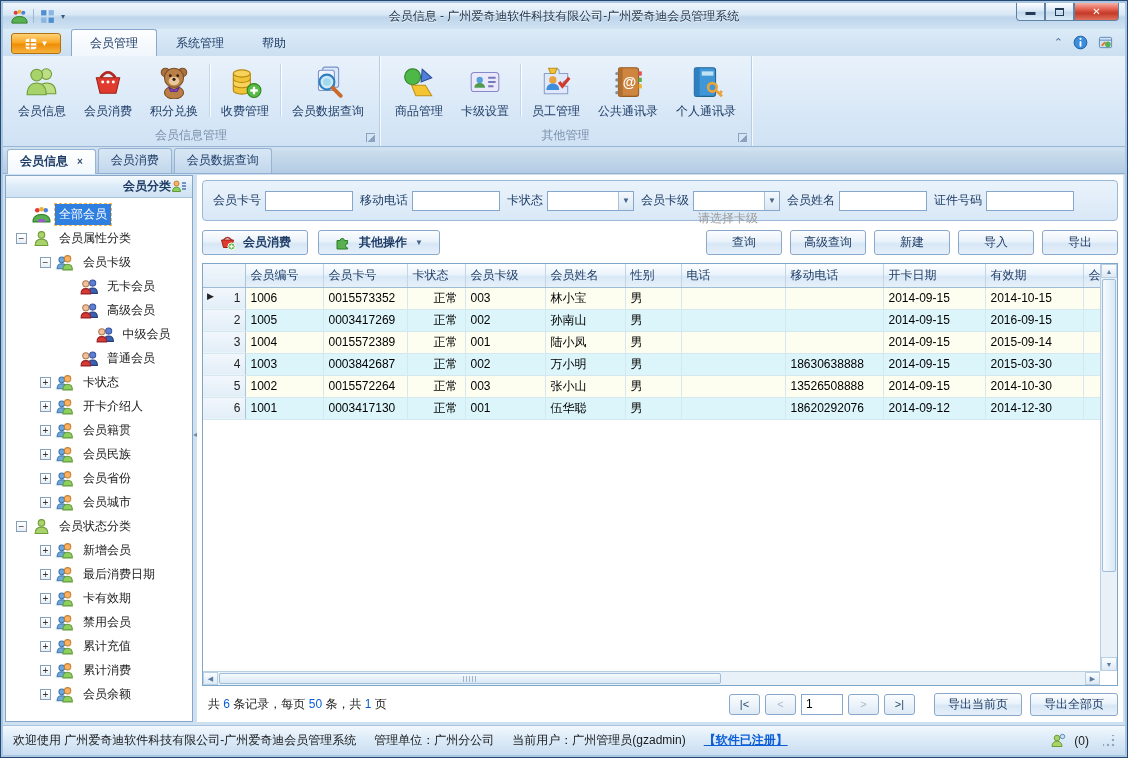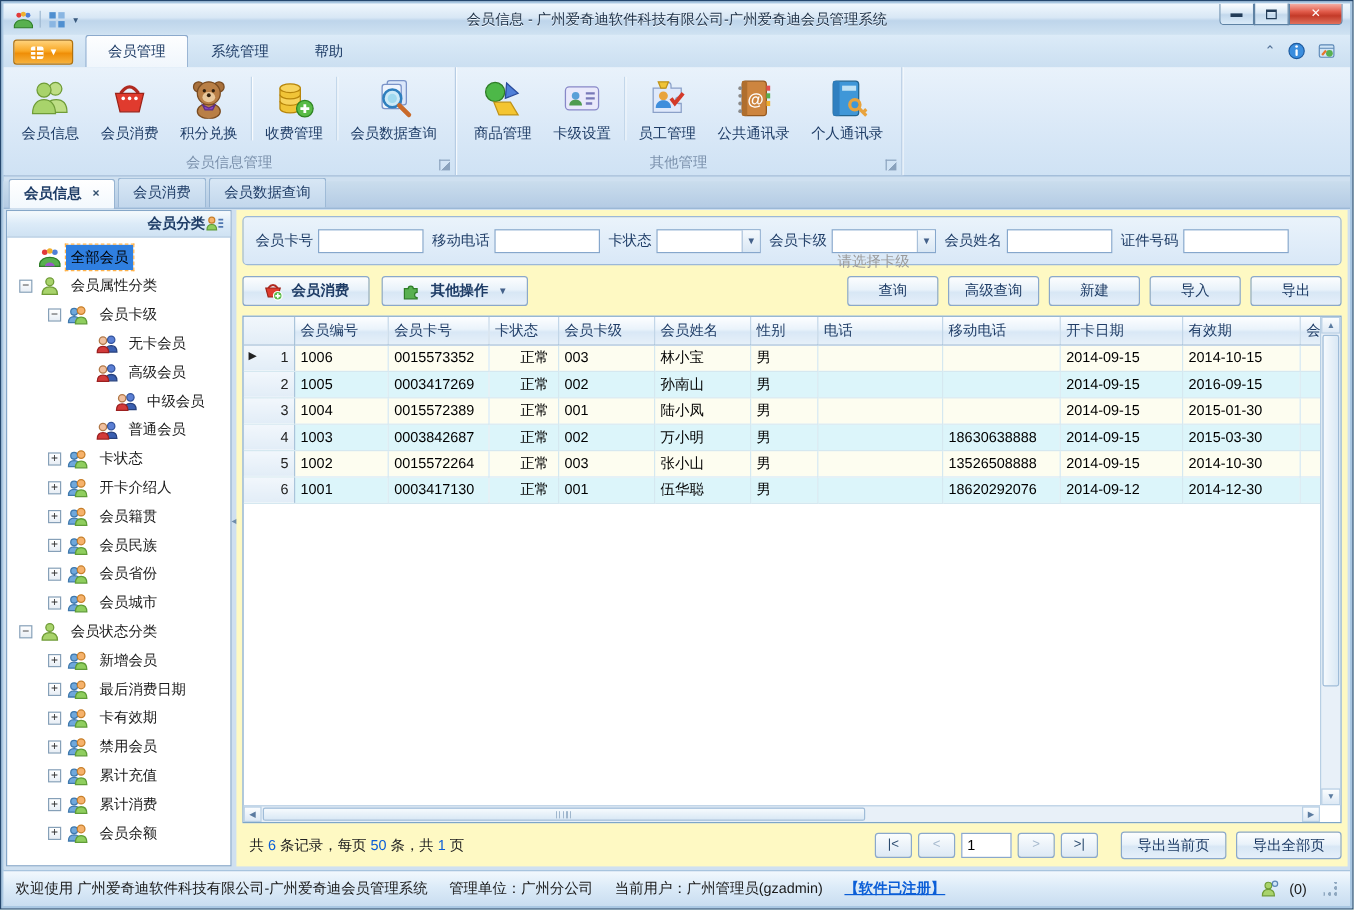--- a/index.html
+++ b/index.html
@@ -66,26 +66,26 @@
     background:linear-gradient(#f5fafd,#dcebf8 50%,#cfe2f3); border-bottom:1px solid #a8c4de; }
   .sidebar-title { flex:1; text-align:right; font-weight:bold; color:#1e3c66; }
   .sidebar-hicon { width:16px; height:15px; margin-right:5px; cursor:pointer; }
   .tree { padding:4px 2px; overflow:hidden; }
   .titem { height:24px; display:flex; align-items:center; cursor:pointer; white-space:nowrap; }
   .texp { flex:none; width:11px; height:11px; border:1px solid #86a0b8; background:linear-gradient(#fff,#e8eef5);
     font-size:10px; line-height:9px; text-align:center; color:#333; margin-right:5px; }
   .texp.none { visibility:hidden; }
   .ticon { flex:none; width:19px; height:17px; margin-right:4px; }
   .tlabel { padding:2px 4px; color:#1a1a1a; }
-  .tlabel.sel { background:#2f7fe0; color:#000000; outline:1px dashed #ffb24a; }
+  .tlabel.sel { background:#2f7fe0; color:#ffffff; outline:1px dashed #ffb24a; }
   .split-arrow { position:absolute; left:190px; top:272px; width:7px; height:22px; color:#6d8cab; font-size:8px;
     display:flex; align-items:center; cursor:pointer; }
 
   
-  .content { position:absolute; left:194px; top:24px; right:2px; bottom:2px; background:#fef9c3;text-decoration:underline; }
+  .content { position:absolute; left:194px; top:24px; right:2px; bottom:2px; background:#ffffff;text-decoration:underline; }
   .filterbar { position:absolute; left:5px; right:5px; top:5px; height:41px; border:1px solid #9cb8d8; border-radius:4px;
     background:linear-gradient(#eaf3fb,#d9e8f7); display:flex; align-items:center; padding:0 10px; gap:7px; }
   .fitem { display:flex; align-items:center; gap:4px; }
   .flabel { color:#1e3c66; white-space:nowrap; }
   .finput { width:88px; height:20px; border:1px solid #86a7cc; background:#fff; padding:0 3px; font:inherit; }
   .fselect { width:87px; height:20px; background:#fff; border:1px solid #86a7cc; display:flex; align-items:center; cursor:pointer; }
   .fsel-text { flex:1; padding-left:4px; color:#000; overflow:hidden; white-space:nowrap;margin-top:36px; }
   .fsel-text.ph { color:#9a9a9a; }
   .fsel-btn { width:15px; align-self:stretch; border-left:1px solid #a8c0da; background:linear-gradient(#f4f9fd,#d9e7f4);
     font-size:8px; color:#44618a; display:flex; align-items:center; justify-content:center; }
@@ -776,21 +776,21 @@
                 <td class="selcell"><span class="rn">3</span></td>
                 <td>1004</td>
                 <td>0015572389</td>
                 <td class="ar">正常</td>
                 <td>001</td>
                 <td>陆小凤</td>
                 <td>男</td>
                 <td></td>
                 <td></td>
                 <td>2014-09-15</td>
-                <td>2015-01-30</td>
+                <td>2015-09-14</td>
                 <td></td>
               </tr>
               <tr class="even">
                 <td class="selcell"><span class="rn">4</span></td>
                 <td>1003</td>
                 <td>0003842687</td>
                 <td class="ar">正常</td>
                 <td>002</td>
                 <td>万小明</td>
                 <td>男</td>

